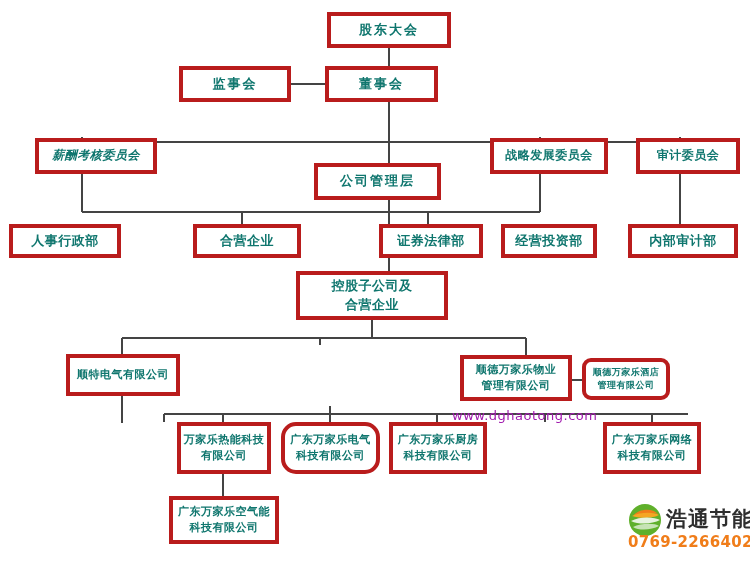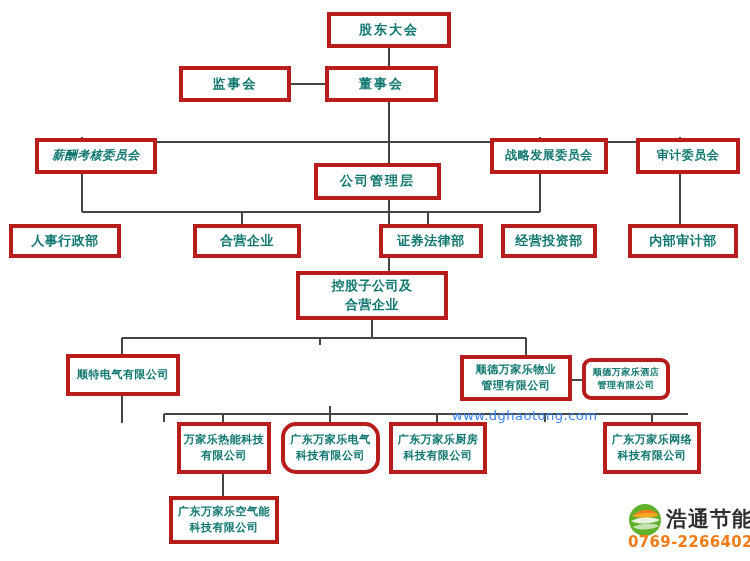--- a/index.html
+++ b/index.html
@@ -44,21 +44,21 @@
   .s12 { font-size: 12px; }
   .s11 { font-size: 11px; }
   .s9  { font-size: 9px; border-radius: 9px; }
   .wide-sp { letter-spacing: 2px; }
 
   #watermark {
     position: absolute;
     left: 452px;
     top: 408px;
     font-size: 13px;
-    color: #3b82f6;
+    color: #a21caf;
     font-family: "DejaVu Sans", "Liberation Sans", sans-serif;
     letter-spacing: 0.5px;
     z-index: 2;
     white-space: nowrap;
   }
   #logo {
     position: absolute;
     left: 628px;
     top: 503px;
     width: 118px;

